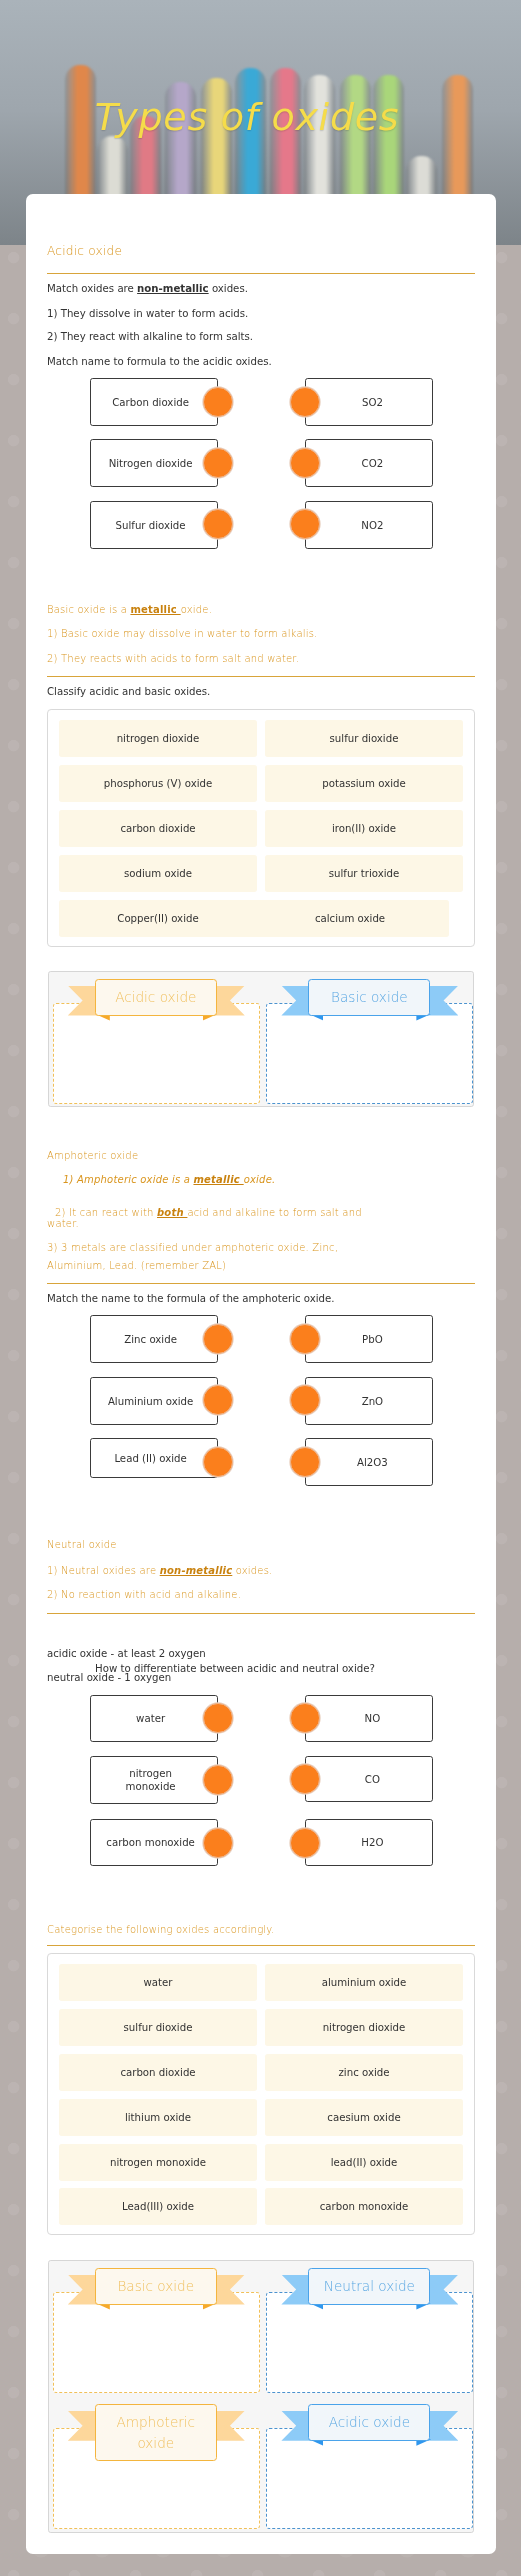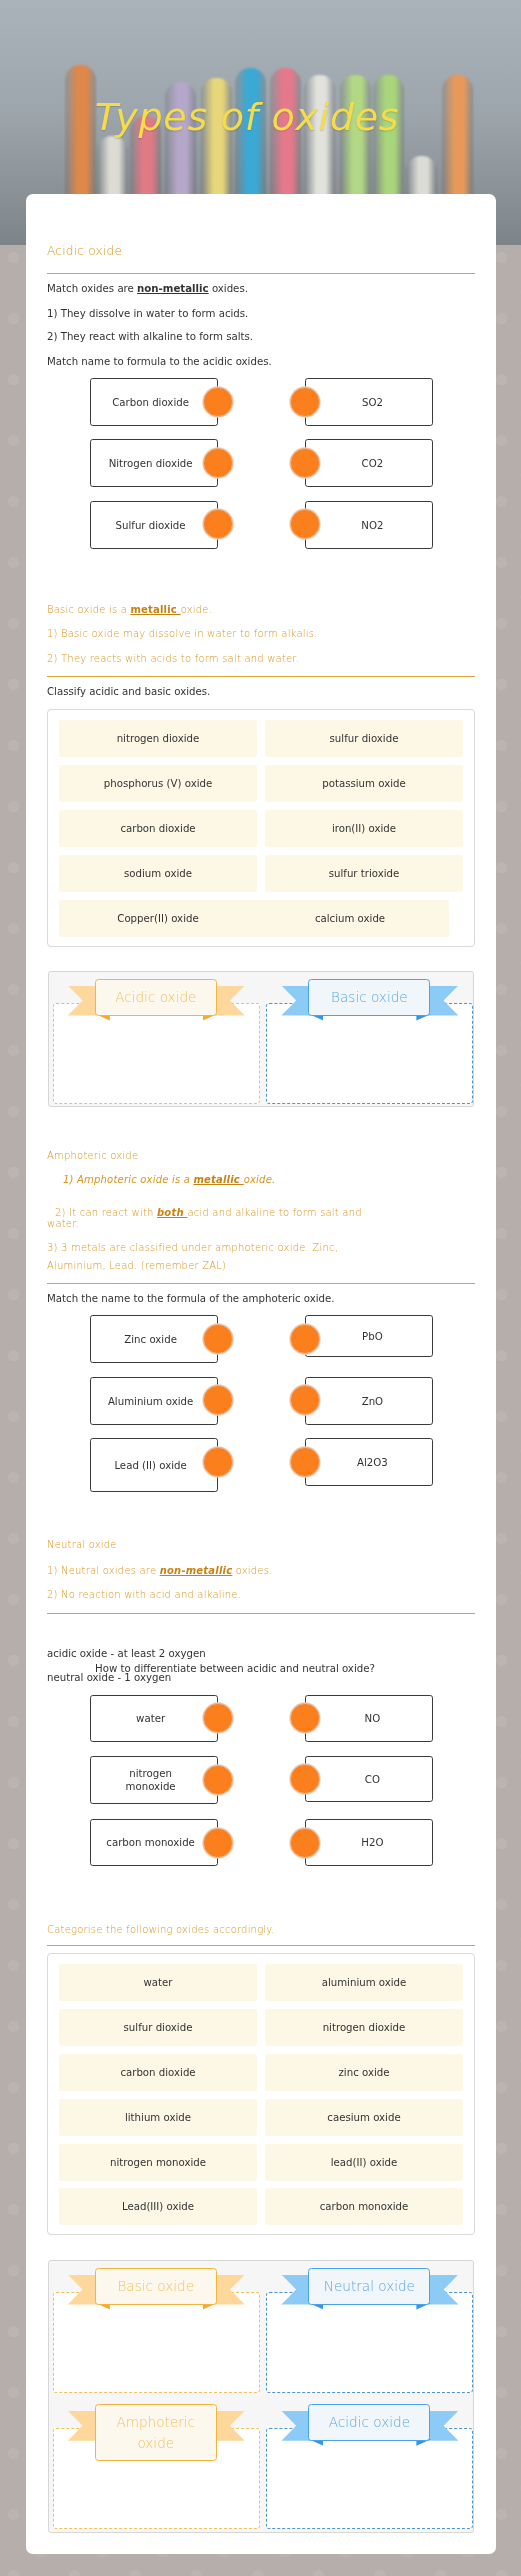--- a/index.html
+++ b/index.html
@@ -199,28 +199,28 @@
   <div class="abs hand" style="left:21px; top:956px;">Amphoteric oxide</div>
   <div class="abs hand" style="left:37px; top:980px;font-style:italic;"><span>1) Amphoteric oxide is a </span><span class="ul">metallic </span><span>oxide.</span></div>
   <div class="abs hand" style="left:29px; top:1004px;margin-top:9px;"><span>2) It can react with </span><span class="ul" style="font-style:italic;">both </span><span>acid and alkaline to form salt and</span></div>
   <div class="abs hand" style="left:21px; top:1024px;">water.</div>
   <div class="abs hand" style="left:21px; top:1048px;">3) 3 metals are classified under amphoteric oxide. Zinc,</div>
   <div class="abs hand" style="left:21px; top:1066px;">Aluminium, Lead. (remember ZAL)</div>
   <div class="hline" style="top:1089px;"></div>
   <div class="txt" style="top:1099px;">Match the name to the formula of the amphoteric oxide.</div>
   <div id="match-amph">
       <div class="mbox left" style="left: 64px; top: 1121px; height: 48px;">Zinc oxide</div>
-      <div class="mbox right" style="left: 279px; top: 1121px; height: 42px;">PbO</div>
+      <div class="mbox right" style="left: 279px; top: 1121px; height: 48px;">PbO</div>
       <div class="dot" style="left: 177px; top: 1130px;"></div>
       <div class="dot" style="left: 264px; top: 1130px;"></div>
       <div class="mbox left" style="left: 64px; top: 1183px; height: 48px;">Aluminium oxide</div>
       <div class="mbox right" style="left: 279px; top: 1183px; height: 48px;">ZnO</div>
       <div class="dot" style="left: 177px; top: 1191px;"></div>
       <div class="dot" style="left: 264px; top: 1191px;"></div>
-      <div class="mbox left" style="left: 64px; top: 1244px; height: 54px;">Lead (II) oxide</div>
+      <div class="mbox left" style="left: 64px; top: 1244px; height: 40px;">Lead (II) oxide</div>
       <div class="mbox right" style="left: 279px; top: 1244px; height: 48px;">Al2O3</div>
       <div class="dot" style="left: 177px; top: 1253px;"></div>
       <div class="dot" style="left: 264px; top: 1253px;"></div>
     </div>
 
   <div class="abs hand" style="left:21px; top:1345px;">Neutral oxide</div>
   <div class="abs hand" style="left:21px; top:1371px;"><span>1) Neutral oxides are </span><span class="ul" style="font-style:italic;">non-metallic</span><span> oxides.</span></div>
   <div class="abs hand" style="left:21px; top:1395px;">2) No reaction with acid and alkaline.</div>
   <div class="hline" style="top:1419px;"></div>
   <div class="txt" style="top:1469px;margin-left:48px;">How to differentiate between acidic and neutral oxide?</div>

